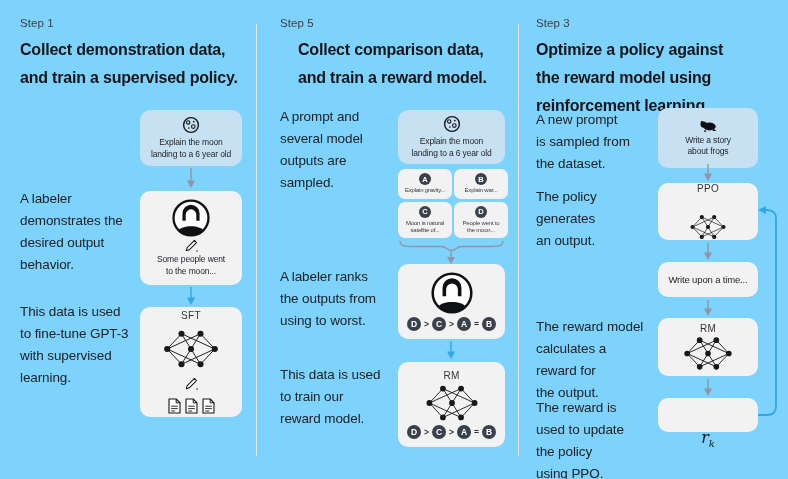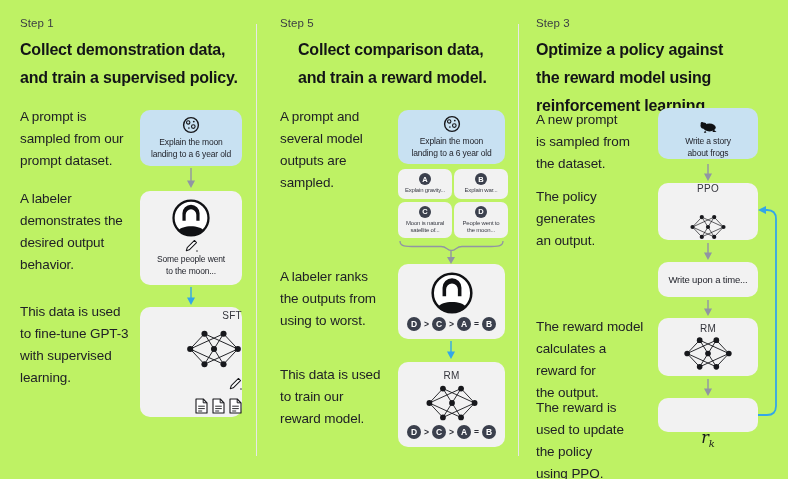--- a/index.html
+++ b/index.html
@@ -1,16 +1,16 @@
 <!DOCTYPE html>
 <html><head>
 <meta charset="utf-8">
 <style>
   html,body{margin:0;padding:0;background:#fff;}
-  .canvas{position:relative;width:788px;height:479px;background:#bef264;
+  .canvas{position:relative;width:788px;height:479px;background:#7dd3fc;
     font-family:"Liberation Sans", sans-serif;overflow:hidden;text-decoration:underline;}
   .abs{position:absolute;}
   .divider{position:absolute;width:1px;background:#e7e7e9;}
   .step-label{font-size:11.5px;color:#3c3d43;letter-spacing:0.1px;}
   .heading{font-size:16px;font-weight:bold;color:#131417;line-height:28px;
     letter-spacing:-0.2px;white-space:pre-line;}
   .caption{font-size:13.5px;color:#202126;line-height:22px;white-space:pre-line;letter-spacing:-0.1px;}
   .pbox{position:absolute;background:#c8e1f2;border-radius:10px;display:flex;
     flex-direction:column;align-items:center;justify-content:center;gap:3px;}
   .gbox{position:absolute;background:#f2f2f2;border-radius:10px;display:flex;
@@ -36,23 +36,20 @@
 <body>
 
 <div class="canvas">
 
   <div class="divider" style="left:256px;top:24px;height:432px;"></div>
   <div class="divider" style="left:518px;top:24px;height:432px;"></div>
 
   <div class="abs step-label" style="left:20px;top:17px;">Step 1</div>
   <div class="abs heading" style="left:20px;top:36px;">Collect demonstration data,
 and train a supervised policy.</div>
-  <div class="abs caption" style="left:20px;top:106px;">A prompt is
-sampled from our
-prompt dataset.</div>
   <div class="abs caption" style="left:20px;top:188px;">A labeler
 demonstrates the
 desired output
 behavior.</div>
   <div class="abs caption" style="left:20px;top:301px;">This data is used
 to fine-tune GPT-3
 with supervised
 learning.</div>
 
   <div class="pbox" style="left:140px;top:110px;width:102px;height:56px;">
@@ -85,21 +82,21 @@
     </svg>
     <div class="boxtext">Some people went
 to the moon...</div>
   </div>
 
   <svg class="abs" style="left:185px;top:287px;" width="12" height="18" viewBox="0 0 12 18">
     <line x1="6" y1="0" x2="6" y2="11" stroke="#33a6e8" stroke-width="1.4"></line>
     <polygon points="2,10.5 10,10.5 6,18" fill="#33a6e8"></polygon>
   </svg>
 
-  <div class="gbox" style="left:140px;top:307px;width:102px;height:110px;gap:8px;align-items:flex-end;">
+  <div class="gbox" style="left:140px;top:307px;width:102px;height:110px;gap:8px;">
     <div class="modlabel">SFT</div>
     <svg width="56" height="40" viewBox="0 0 58 42">
       <g stroke="#17181c" stroke-width="1">
         <line x1="19" y1="5" x2="4" y2="21"></line>
           <line x1="19" y1="5" x2="29" y2="21"></line>
           <line x1="19" y1="5" x2="54" y2="21"></line>
         <line x1="39" y1="5" x2="4" y2="21"></line>
           <line x1="39" y1="5" x2="29" y2="21"></line>
           <line x1="39" y1="5" x2="54" y2="21"></line>
         <line x1="4" y1="21" x2="19" y2="37"></line>
@@ -268,21 +265,21 @@
 an output.</div>
   <div class="abs caption" style="left:536px;top:316px;">The reward model
 calculates a
 reward for
 the output.</div>
   <div class="abs caption" style="left:536px;top:397px;">The reward is
 used to update
 the policy
 using PPO.</div>
 
-  <div class="pbox" style="left:658px;top:108px;width:100px;height:51px;justify-content:flex-end;">
+  <div class="pbox" style="left:658px;top:108px;width:100px;height:60px;">
     <svg width="18" height="13" viewBox="0 0 18 13">
       <g fill="#101114">
         <ellipse cx="10.5" cy="7.5" rx="6.2" ry="3.9"></ellipse>
         <circle cx="4.6" cy="5.6" r="3.1"></circle>
         <circle cx="3" cy="3.4" r="1.3"></circle>
         <path d="M14.5 9.5 l3 2.6 h-4 z"></path>
         <path d="M6.2 10.5 l-1.4 2.3 h2.6 z"></path>
       </g>
     </svg>
     <div class="boxtext">Write a story

